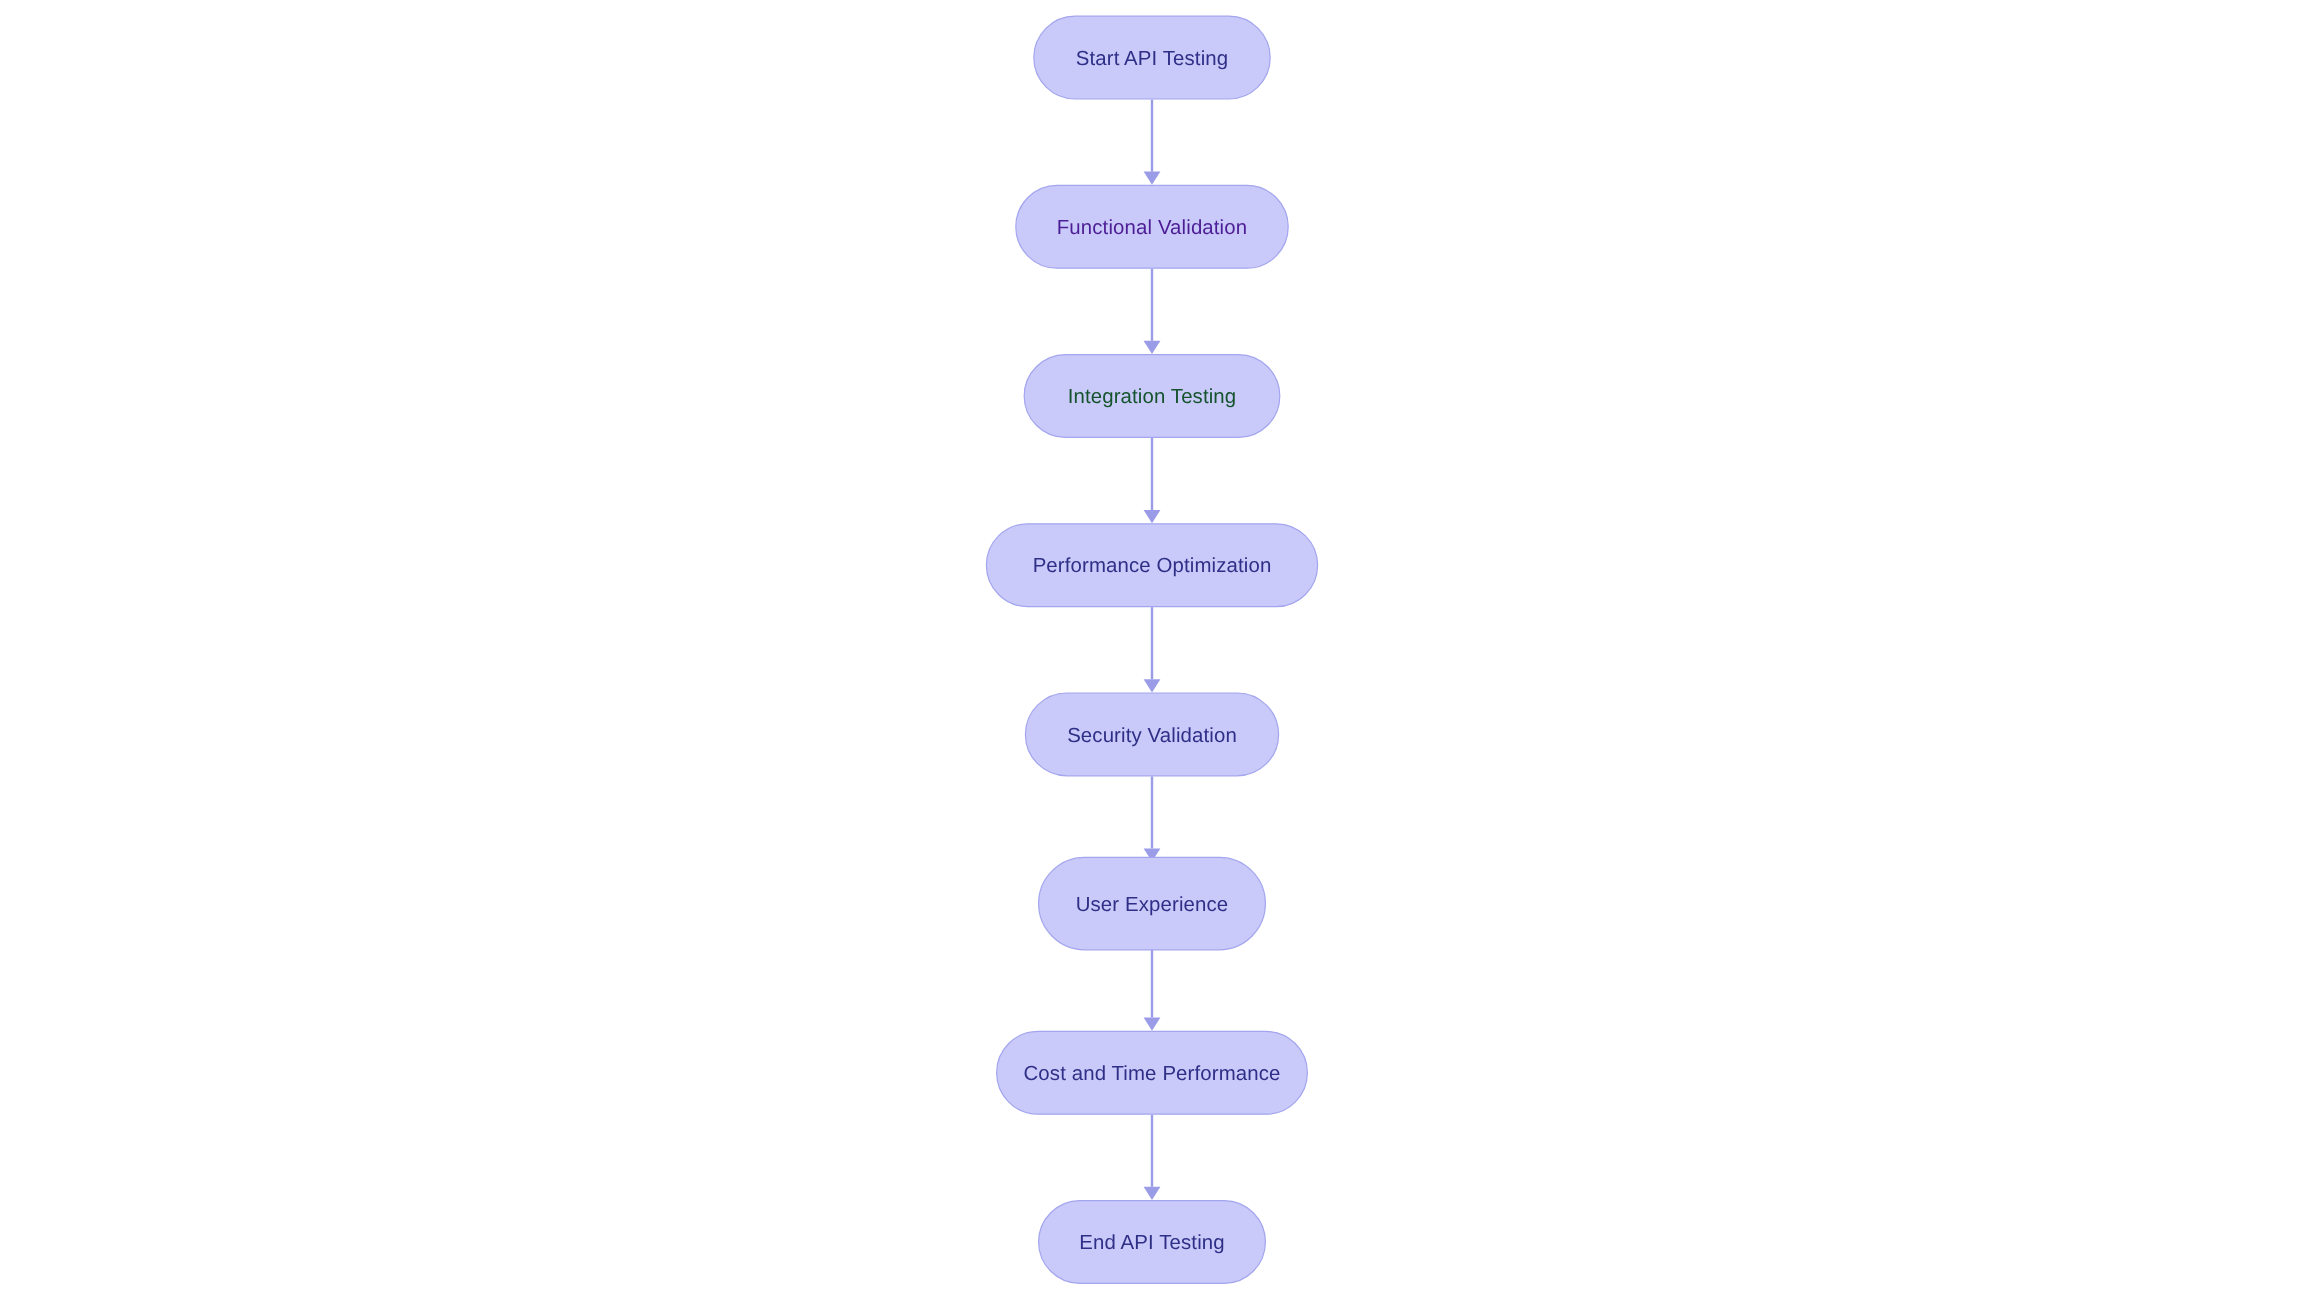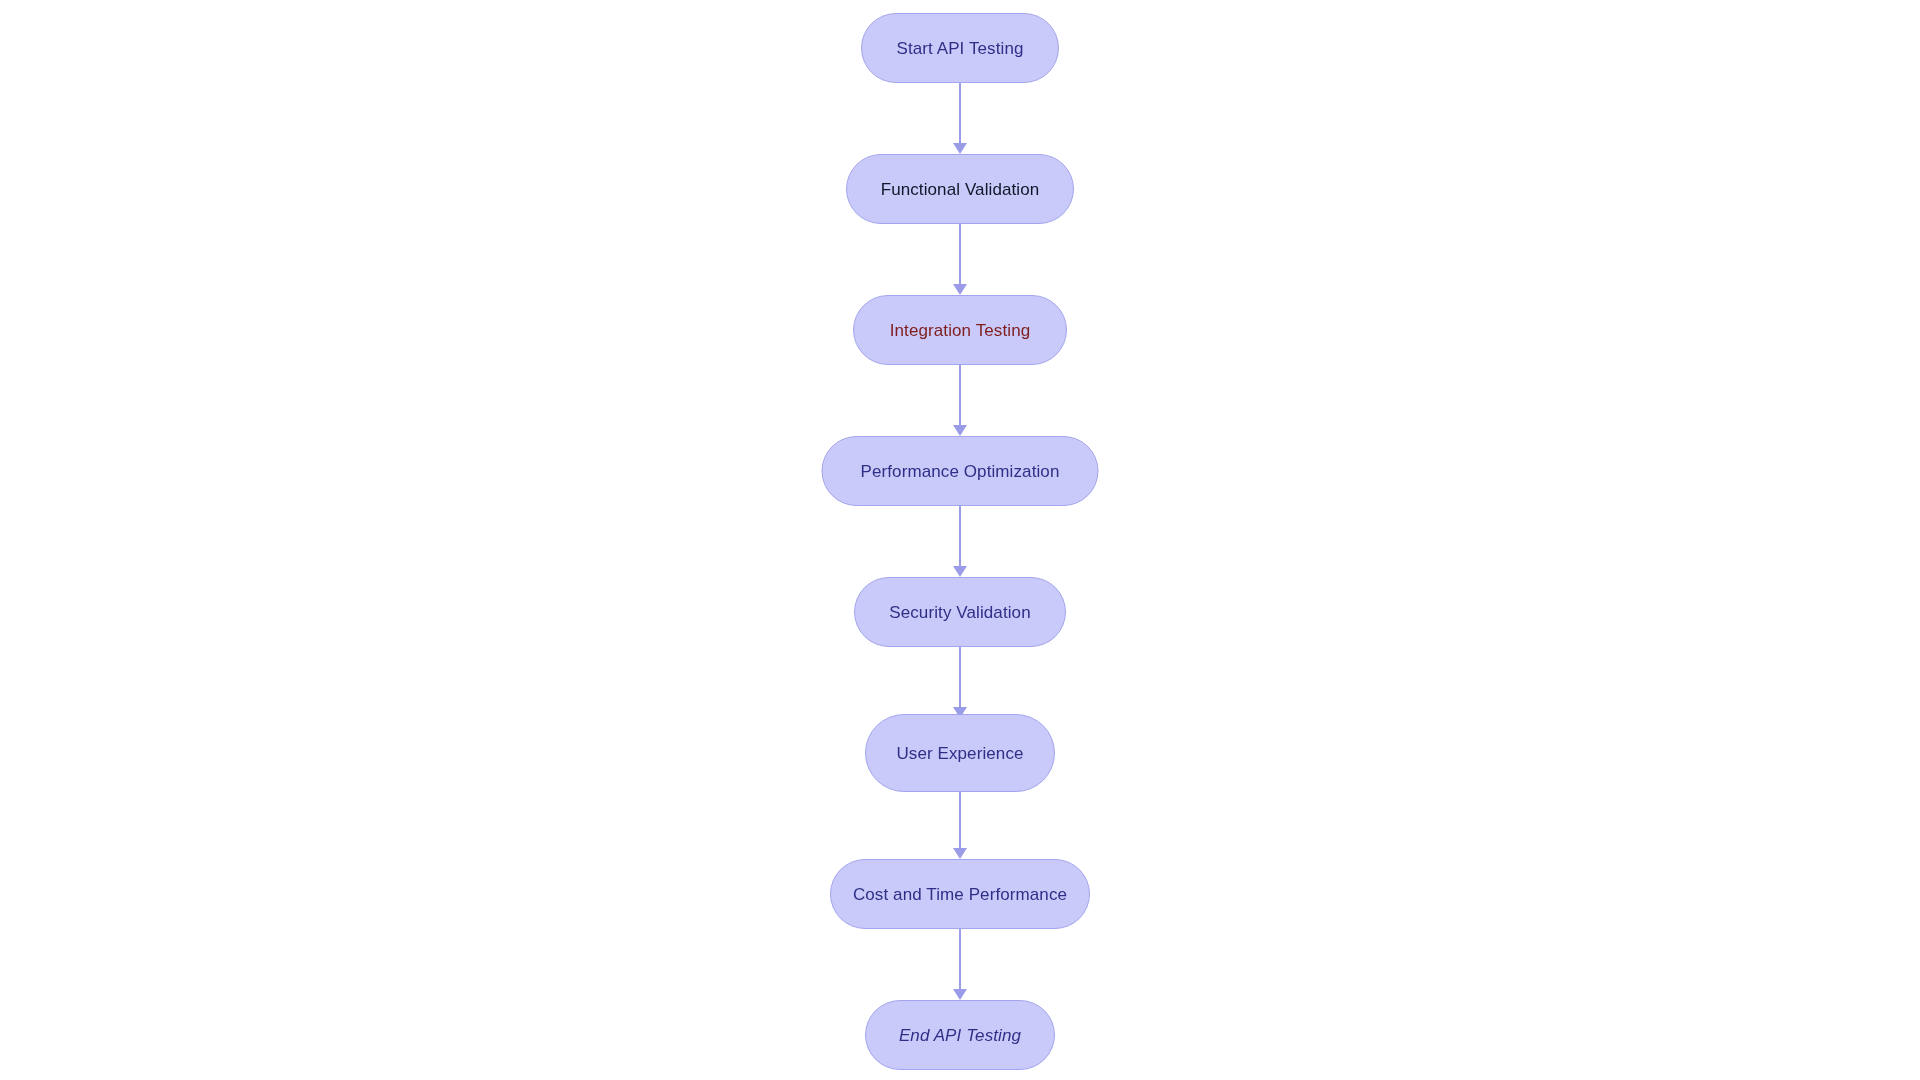--- a/index.html
+++ b/index.html
@@ -90,35 +90,35 @@
         <line x1="960" y1="929" x2="960" y2="989" stroke="#9a9ce8" stroke-width="2"></line>
         <polygon points="953,989 967,989 960,1000" fill="#9a9ce8"></polygon>
       </g>
     </svg>
 
   <div id="node-layer">
       <div class="flow-node" style="left: 960px; top: 48px; width: 198px; height: 70px; background: rgb(201, 202, 249); border-color: rgb(163, 165, 238); border-width: 1.4px;">
         <span class="flow-node-label" style="color: rgb(47, 47, 135);">Start API Testing</span>
       </div>
       <div class="flow-node" style="left: 960px; top: 189px; width: 228px; height: 70px; background: rgb(201, 202, 249); border-color: rgb(163, 165, 238); border-width: 1.4px;">
-        <span class="flow-node-label" style="color: #0f172a;">Functional Validation</span>
+        <span class="flow-node-label" style="color: #4c1d95;">Functional Validation</span>
       </div>
       <div class="flow-node" style="left: 960px; top: 330px; width: 214px; height: 70px; background: rgb(201, 202, 249); border-color: rgb(163, 165, 238); border-width: 1.4px;">
-        <span class="flow-node-label" style="color: #7f1d1d;">Integration Testing</span>
+        <span class="flow-node-label" style="color: #14532d;">Integration Testing</span>
       </div>
       <div class="flow-node" style="left: 960px; top: 471px; width: 277px; height: 70px; background: rgb(201, 202, 249); border-color: rgb(163, 165, 238); border-width: 1.4px;">
         <span class="flow-node-label" style="color: rgb(47, 47, 135);">Performance Optimization</span>
       </div>
       <div class="flow-node" style="left: 960px; top: 612px; width: 212px; height: 70px; background: rgb(201, 202, 249); border-color: rgb(163, 165, 238); border-width: 1.4px;">
         <span class="flow-node-label" style="color: rgb(47, 47, 135);">Security Validation</span>
       </div>
       <div class="flow-node" style="left: 960px; top: 753px; width: 190px; height: 78px; background: rgb(201, 202, 249); border-color: rgb(163, 165, 238); border-width: 1.4px;">
         <span class="flow-node-label" style="color: rgb(47, 47, 135);">User Experience</span>
       </div>
       <div class="flow-node" style="left: 960px; top: 894px; width: 260px; height: 70px; background: rgb(201, 202, 249); border-color: rgb(163, 165, 238); border-width: 1.4px;">
         <span class="flow-node-label" style="color: rgb(47, 47, 135);">Cost and Time Performance</span>
       </div>
       <div class="flow-node" style="left: 960px; top: 1035px; width: 190px; height: 70px; background: rgb(201, 202, 249); border-color: rgb(163, 165, 238); border-width: 1.4px;">
-        <span class="flow-node-label" style="color: rgb(47, 47, 135); font-style: italic;">End API Testing</span>
+        <span class="flow-node-label" style="color: rgb(47, 47, 135);">End API Testing</span>
       </div>
     </div>
 
 </div>
 
 </body></html>

